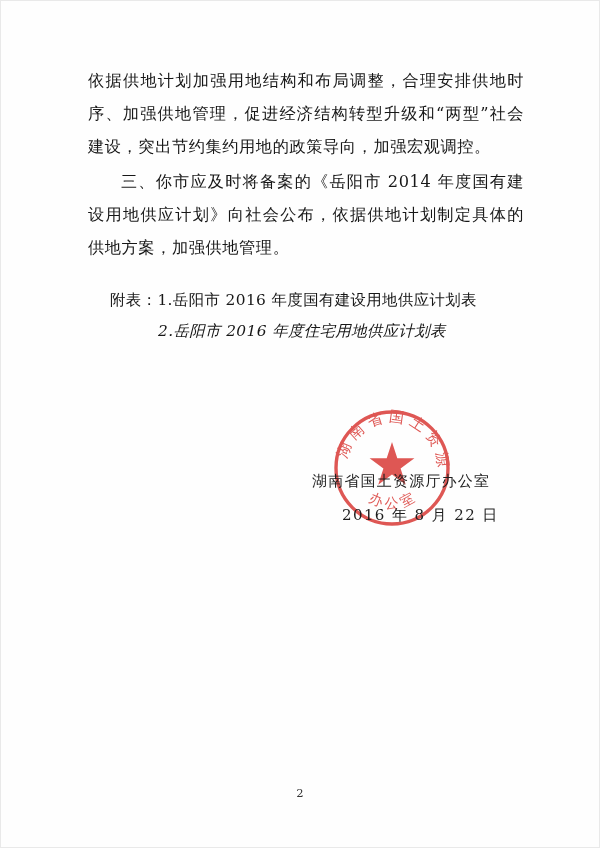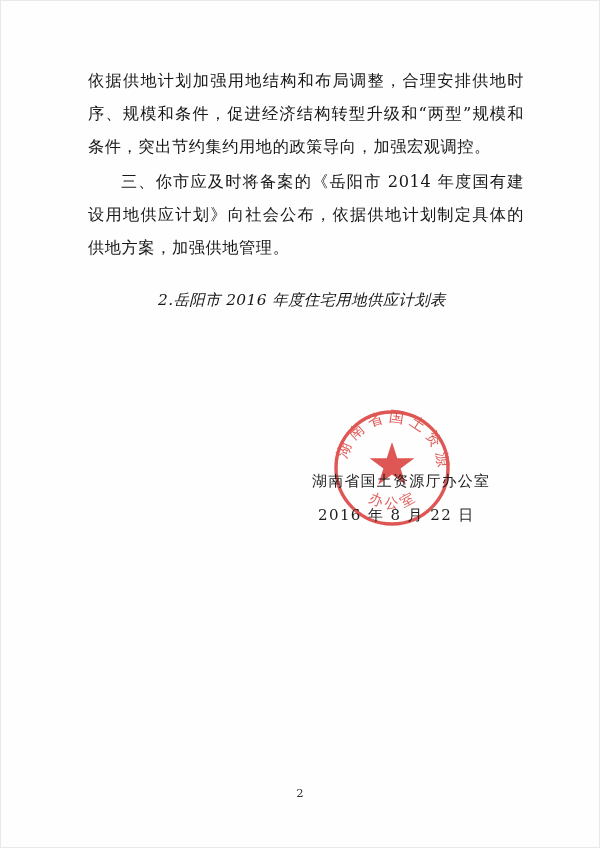--- a/index.html
+++ b/index.html
@@ -76,20 +76,21 @@
     top: 464px;
     width: 230px;
     font-size: 15px;
     line-height: 34px;
     letter-spacing: 1.2px;
     color: #1d1d1d;
   }
   .sign-date {
     padding-left: 6px;
     letter-spacing: 1.4px;
+    margin-left: 24px;
   }
 
   
   .seal {
     position: absolute;
     left: 330px;
     top: 406px;
     width: 124px;
     height: 124px;
     opacity: 0.82;
@@ -106,25 +107,28 @@
     color: #333;
     font-family: "DejaVu Serif", "Liberation Serif", serif;
   }
 </style>
 </head>
 <body>
 
 <div id="page">
 
   <div class="doc-body">
-    <p class="para">依据供地计划加强用地结构和布局调整，合理安排供地时序、规模和条件，促进经济结构转型升级和“两型”规模和条件，突出节约集约用地的政策导向，加强宏观调控。</p>
+    <p class="para">依据供地计划加强用地结构和布局调整，合理安排供地时序、加强供地管理，促进经济结构转型升级和“两型”社会建设，突出节约集约用地的政策导向，加强宏观调控。</p>
     <p class="para indent2">三、你市应及时将备案的《岳阳市 2014 年度国有建设用地供应计划》向社会公布，依据供地计划制定具体的供地方案，加强供地管理。</p>
   </div>
 
   <div class="attach-block">
+    <div class="attach-line-1">
+      <span>附表：</span><span>1.岳阳市 2016 年度国有建设用地供应计划表</span>
+    </div>
     <div class="attach-line-2">2.岳阳市 2016 年度住宅用地供应计划表</div>
   </div>
 
   <div class="seal">
     <svg width="124" height="124" viewBox="0 0 124 124" xmlns="http://www.w3.org/2000/svg">
       <defs>
         <path id="arcTop" d="M 16,62 A 46,46 0 0 1 108,62"></path>
         <path id="arcBottom" d="M 22,62 A 40,40 0 0 0 102,62"></path>
       </defs>
       <circle cx="62" cy="62" r="56" fill="none" stroke="#d8332f" stroke-width="3.4"></circle>

